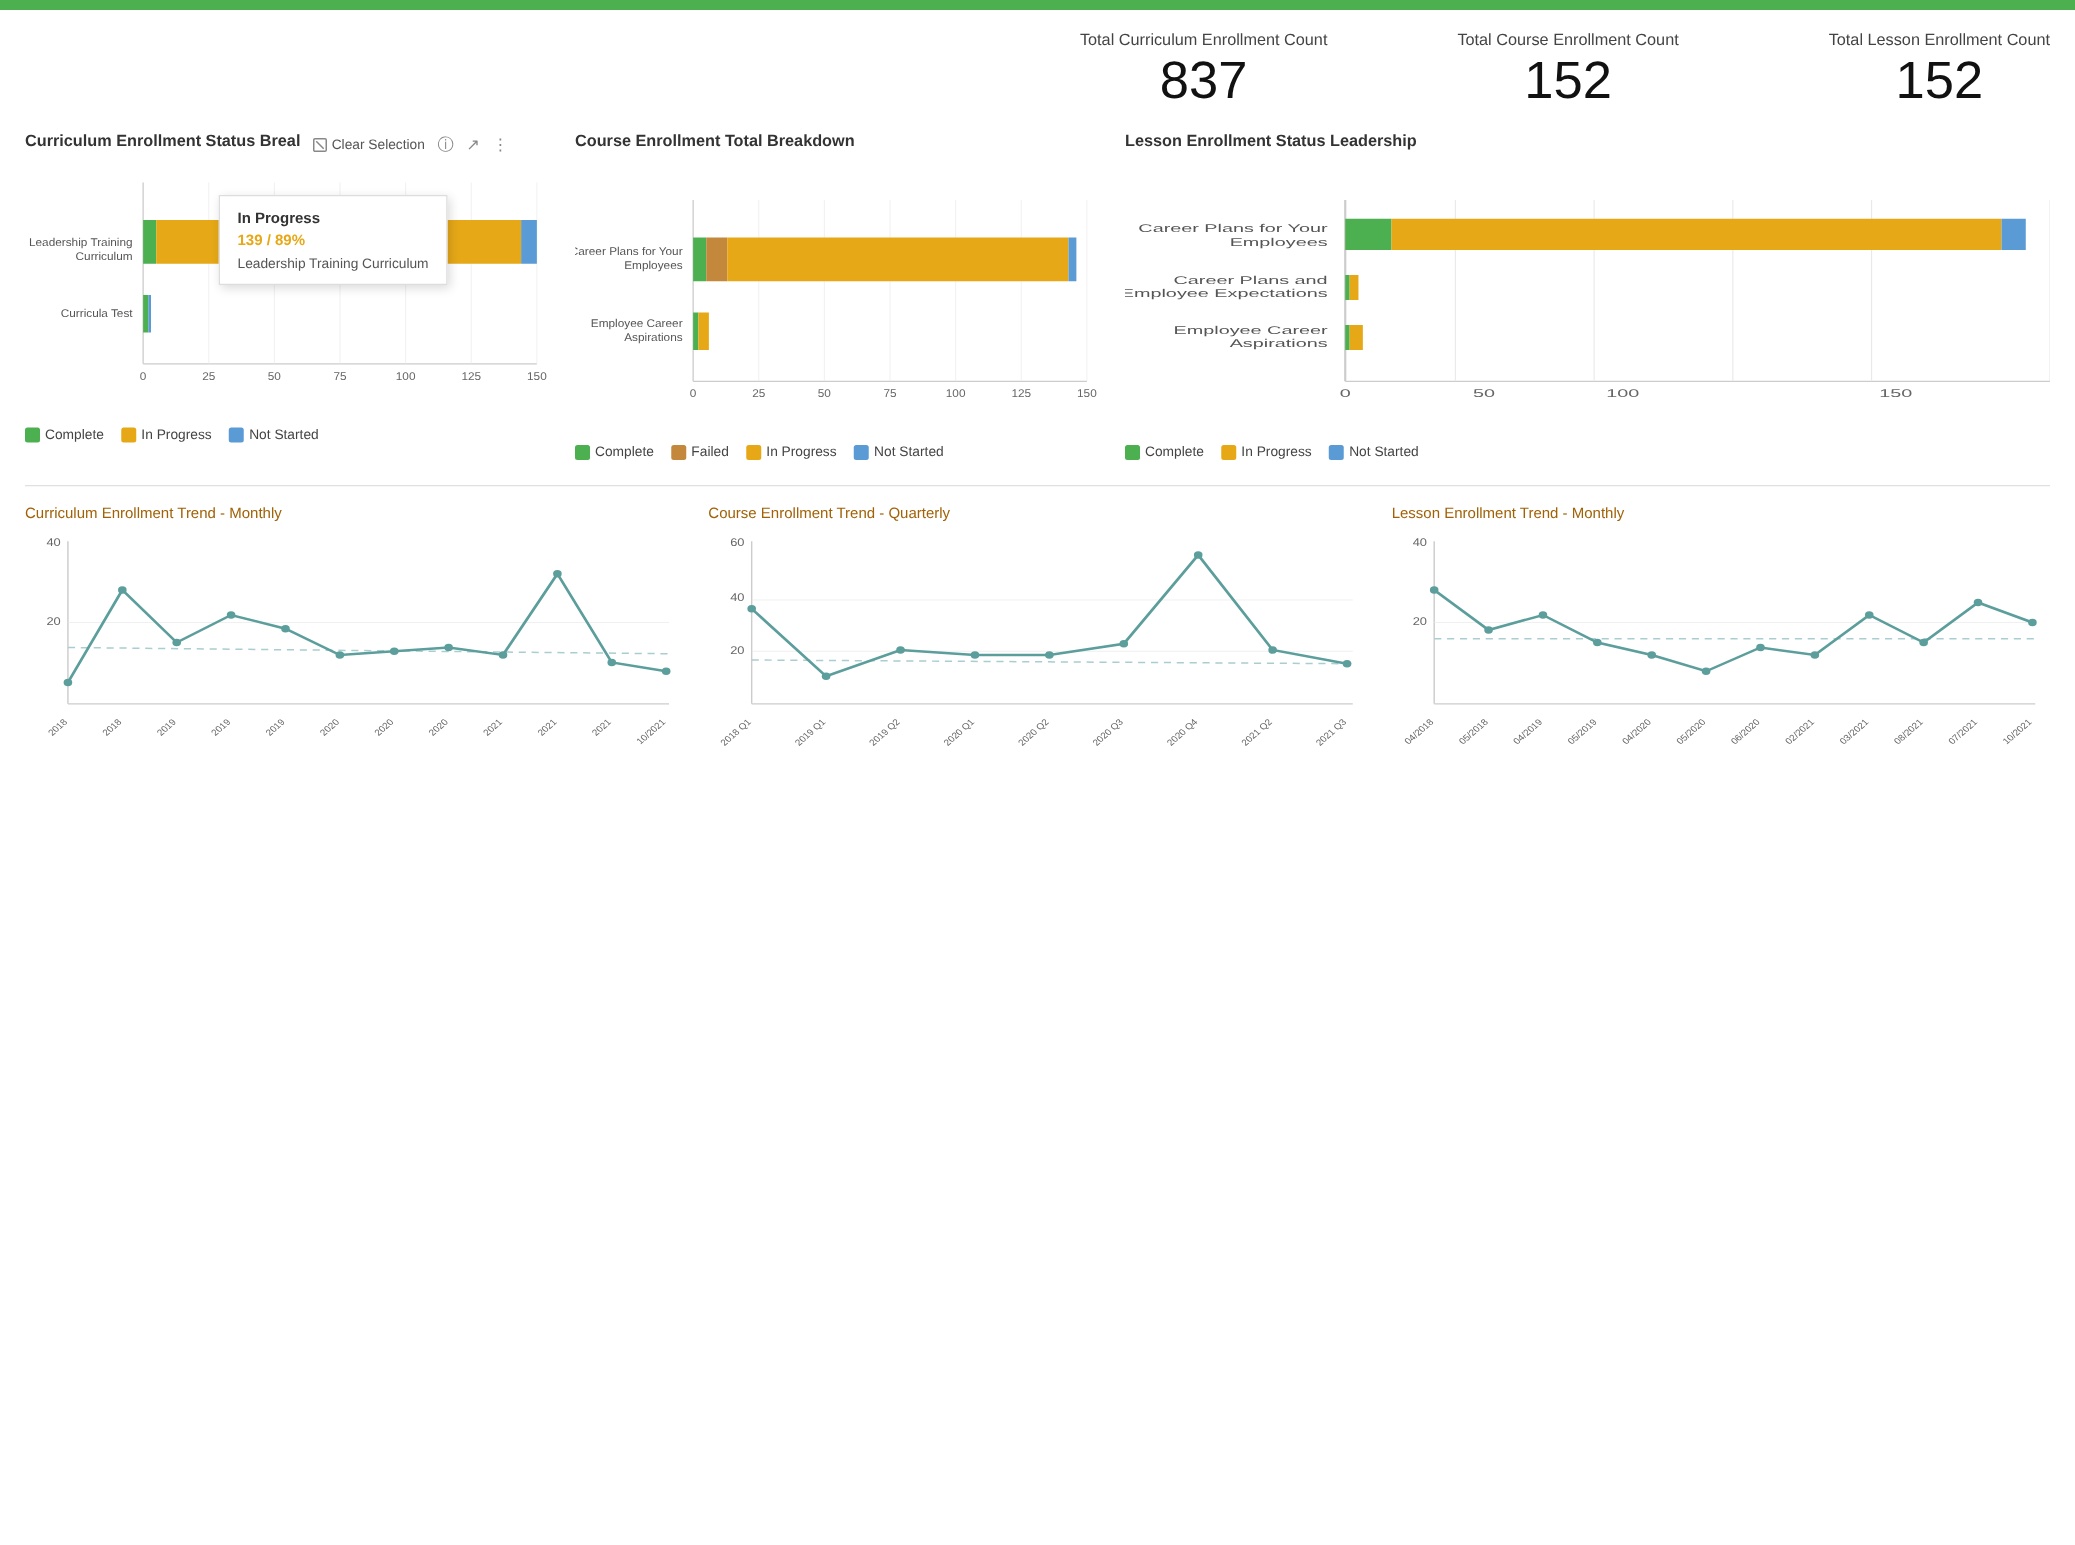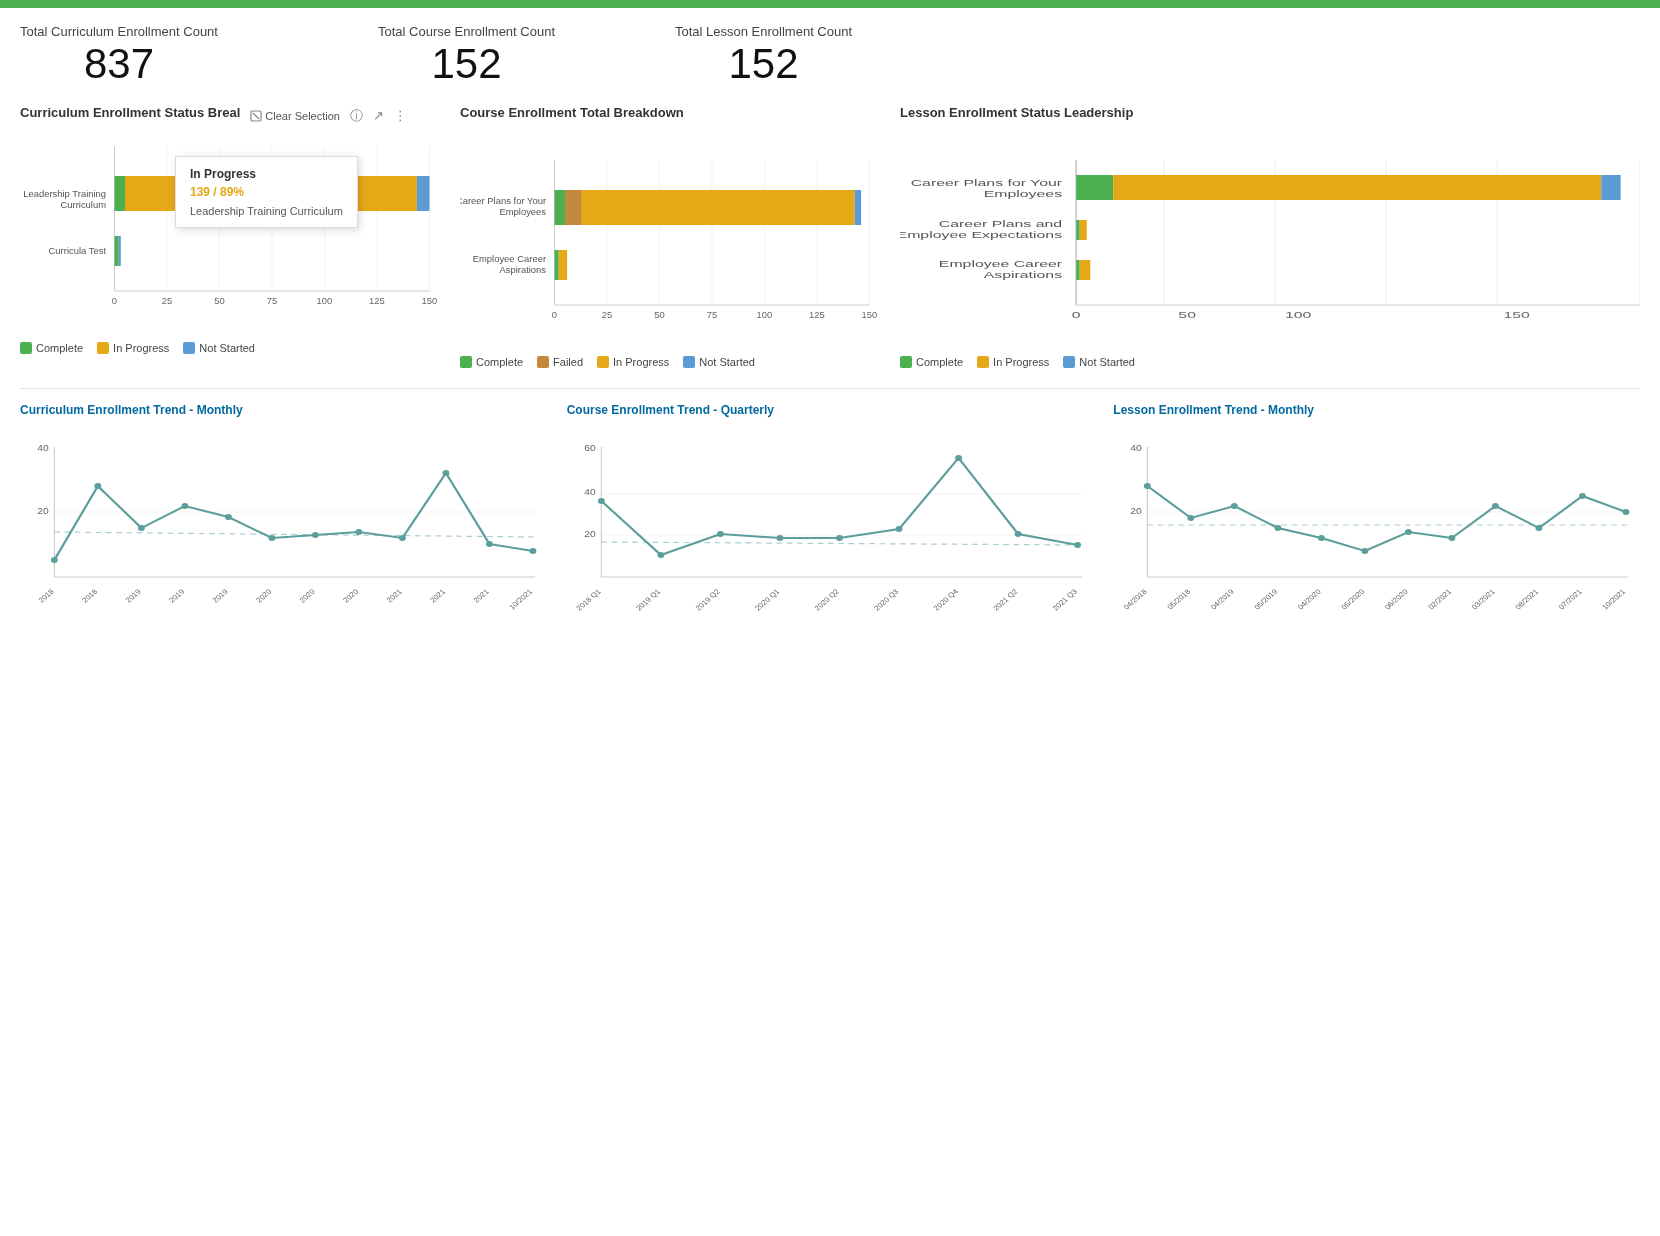--- a/index.html
+++ b/index.html
@@ -16,20 +16,21 @@
       width: 100%;
     }
     .dashboard {
       padding: 16px 20px;
     }
     .metrics-row {
       display: flex;
       gap: 40px;
       margin-bottom: 18px;
       align-items: flex-start;
+      justify-content: flex-end;
     }
     .metric-block {
       text-align: center;
       min-width: 160px;
     }
     .metric-block .metric-label {
       font-size: 13px;
       color: #444;
       line-height: 1.3;
     }
@@ -136,23 +137,23 @@
     .trend-row {
       display: flex;
       gap: 20px;
     }
     .trend-panel {
       flex: 1;
       min-width: 0;
     }
     .trend-title {
       font-size: 12px;
-      font-weight: 700;
-      color: #0369a1;
-      margin-bottom: 20px;
+      font-weight: 400;
+      color: #a16207;
+      margin-bottom: 6px;
     }
     .trend-chart-container {
       height: 180px;
       position: relative;
     }
     .section-divider {
       border: none;
       border-top: 1px solid #e0e0e0;
       margin: 6px 0 14px 0;
     }
@@ -162,21 +163,21 @@
 
 <div class="top-bar"></div>
 
 <div class="dashboard">
 
   <div class="metrics-row">
     <div class="metric-block">
       <div class="metric-label">Total Curriculum Enrollment Count</div>
       <div class="metric-value">837</div>
     </div>
-    <div class="metric-block" style="margin-left: 120px;">
+    <div class="metric-block" style="margin-left: 64px;">
       <div class="metric-label">Total Course Enrollment Count</div>
       <div class="metric-value">152</div>
     </div>
     <div class="metric-block" style="margin-left: 80px;">
       <div class="metric-label">Total Lesson Enrollment Count</div>
       <div class="metric-value">152</div>
     </div>
   </div>
 
   <div class="charts-row">

